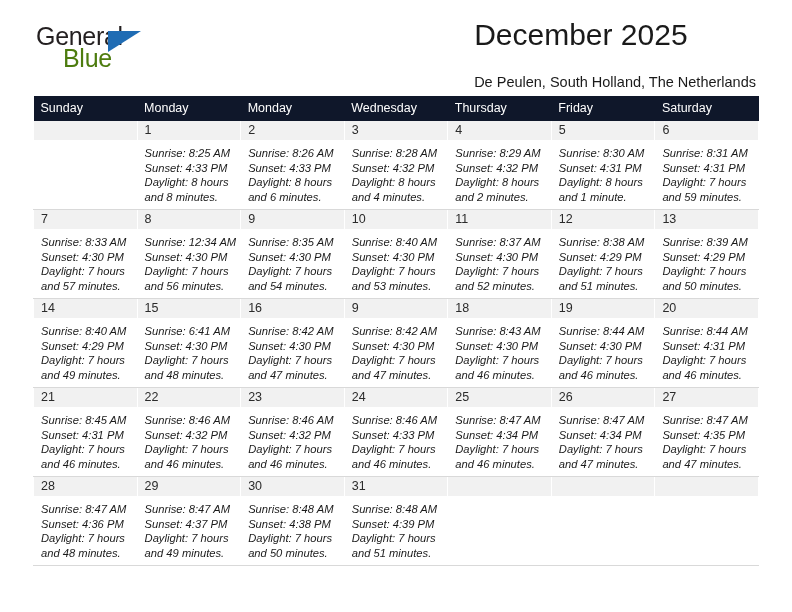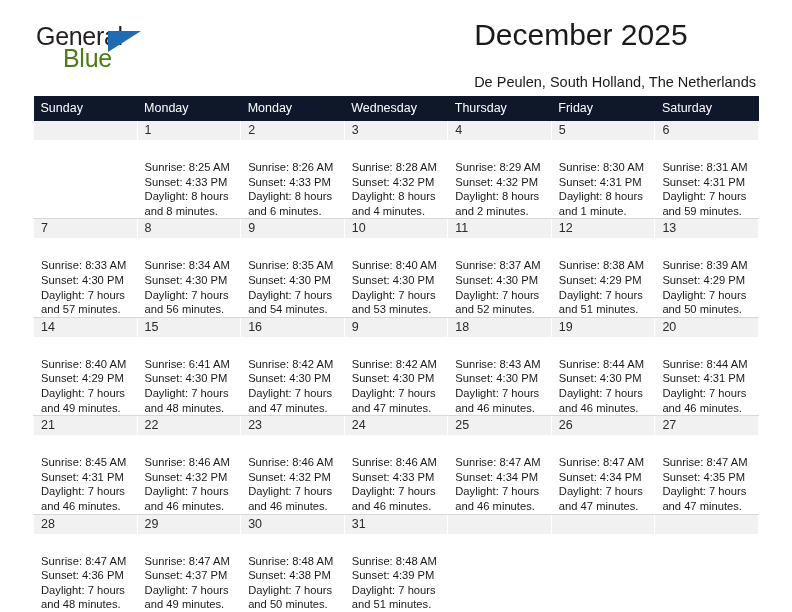--- a/index.html
+++ b/index.html
@@ -116,24 +116,25 @@
     background: #f1f1f1;
   }
   .daynum-bar {
     height: 19px;
     padding: 2px 0 0 7px;
     font-size: 12.5px;
     color: #2b2b2b;
     box-sizing: border-box;
   }
   .cell-body {
-    padding: 20px 4px 0 7px;
+    padding: 6px 4px 0 7px;
     font-size: 11.2px;
     line-height: 14.6px;
     color: #1a1a1a;
+    font-style: italic;
   }
   .cell-body div {
     white-space: nowrap;
   }
 </style>
 </head>
 <body>
 
 <div class="page">
 
@@ -231,21 +232,21 @@
             <div class="cell-body">
               <div>Sunrise: 8:33 AM</div>
               <div>Sunset: 4:30 PM</div>
               <div>Daylight: 7 hours</div>
               <div>and 57 minutes.</div>
             </div>
           </td>
           <td class="">
             <div class="daynum-bar">8</div>
             <div class="cell-body">
-              <div>Sunrise: 8:34 AM</div>
+              <div>Sunrise: 12:34 AM</div>
               <div>Sunset: 4:30 PM</div>
               <div>Daylight: 7 hours</div>
               <div>and 56 minutes.</div>
             </div>
           </td>
           <td class="">
             <div class="daynum-bar">9</div>
             <div class="cell-body">
               <div>Sunrise: 8:35 AM</div>
               <div>Sunset: 4:30 PM</div>

